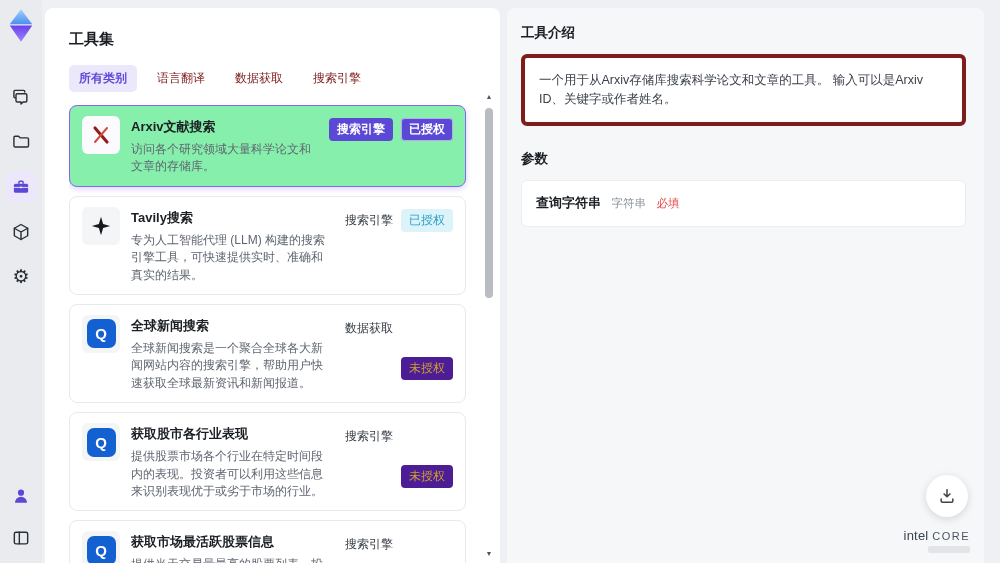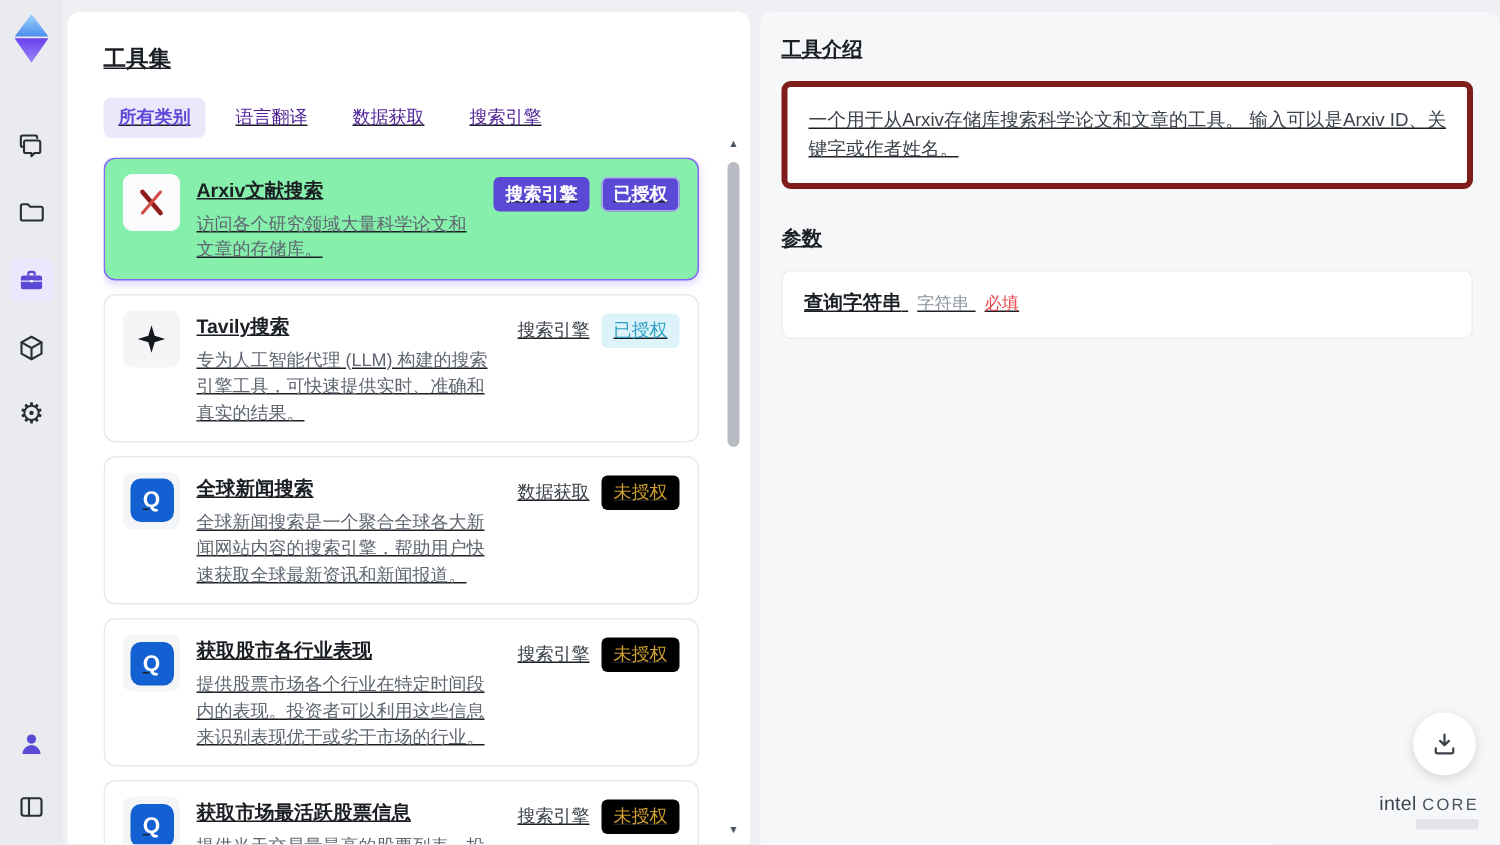--- a/index.html
+++ b/index.html
@@ -11,43 +11,43 @@
   .rail { width:42px; background:#e9ebee; display:flex; flex-direction:column; align-items:center; padding:8px 0 10px; flex-shrink:0; }
   .logo { width:30px; height:36px; margin-bottom:38px; }
   .rail-nav { display:flex; flex-direction:column; gap:15px; align-items:center; }
   .rail-item { width:30px; height:30px; border-radius:8px; display:flex; align-items:center; justify-content:center; cursor:pointer; }
   .rail-item.active { background:#ece7fd; }
   .rail-spacer { flex:1; }
   .rail-bottom { display:flex; flex-direction:column; gap:12px; align-items:center; }
   .gear-glyph { font-size:19px; line-height:1; color:#2a2f36; }
 
   
-  .main { flex:1; display:flex; padding:8px 0 0 3px; gap:7px; min-width:0;text-decoration:underline; }
+  .main { flex:1; display:flex; padding:8px 16px 0 3px; gap:7px; min-width:0; }
 
   .list-panel { width:455px; background:#fff; border-radius:8px 8px 0 0; padding:16px 20px 0 24px; position:relative; display:flex; flex-direction:column; flex-shrink:0; }
   .page-title { font-size:15px; font-weight:bold; margin:6px 0 16px; }
   .tabs { display:flex; gap:10px; margin-bottom:13px; }
-  .tab { font-size:12px; color:#4c1d95; padding:5px 10px; border-radius:5px; cursor:pointer; white-space:nowrap; }
+  .tab { font-size:12px; color:#7f1d1d; padding:5px 10px; border-radius:5px; cursor:pointer; white-space:nowrap; }
   .tab.active { background:#ece8fb; color:#5f49d8; font-weight:bold; }
 
   .tool-list { flex:1; display:flex; flex-direction:column; gap:9px; overflow:hidden; padding-right:14px; }
   .tool-card { border:1px solid #e7e9ed; border-radius:8px; background:#fff; padding:10px 12px; display:flex; gap:11px; flex-shrink:0; cursor:pointer; }
   .tool-card.selected { border:1.5px solid #8566f5; background:#86efac; box-shadow:0 2px 6px rgba(133,102,245,.28); }
   .tool-icon { width:38px; height:38px; border-radius:6px; background:#f4f5f7; display:flex; align-items:center; justify-content:center; flex-shrink:0; }
   .tool-card.selected .tool-icon { background:#fbfafd; }
   .tool-main { flex:1; min-width:0; }
   .tool-name { font-size:13px; font-weight:bold; margin:2px 0 5px; }
   .tool-desc { font-size:12px; color:#5f6670; line-height:1.45; }
   .tool-tags { display:flex; gap:8px; align-items:flex-start; white-space:nowrap; padding-top:2px; }
   .cat { font-size:12px; color:#3a4048; padding:3px 0; }
   .cat.solid { background:#5b49d6; color:#fff; padding:3px 8px; border-radius:4px; font-weight:bold; }
   .status { font-size:12px; padding:3px 8px; border-radius:4px; }
   .status.solid { background:#5b49d6; color:#fff; font-weight:bold; box-shadow:inset 0 0 0 1px rgba(255,255,255,.55); }
   .status.blue { background:#dcf3fa; color:#2d9fc7; }
-  .status.yellow { background:#000000; color:#cf9f2e; }
+  .status.yellow { background:#4c1d95; color:#cf9f2e;margin-top:40px; }
   .qtile { width:29px; height:29px; border-radius:7px; background:#1360d2; color:#fff; font-weight:bold; font-size:15px; display:flex; align-items:center; justify-content:center; }
 
   .vscroll { position:absolute; right:5px; top:84px; bottom:4px; width:12px; display:flex; flex-direction:column; align-items:center; }
   .vscroll .arr { font-size:7px; color:#4b5563; line-height:10px; }
   .vscroll .track { flex:1; width:8px; position:relative; }
   .vscroll .thumb { position:absolute; top:6px; left:0; width:8px; height:190px; background:#b9bcc2; border-radius:4px; }
 
   
   .detail-panel { flex:1; background:#f6f7f9; border-radius:8px 8px 0 0; padding:16px 18px 0 14px; position:relative; min-width:0; }
   .detail-title { font-size:15px; font-weight:bold; margin:6px 0 20px; }

